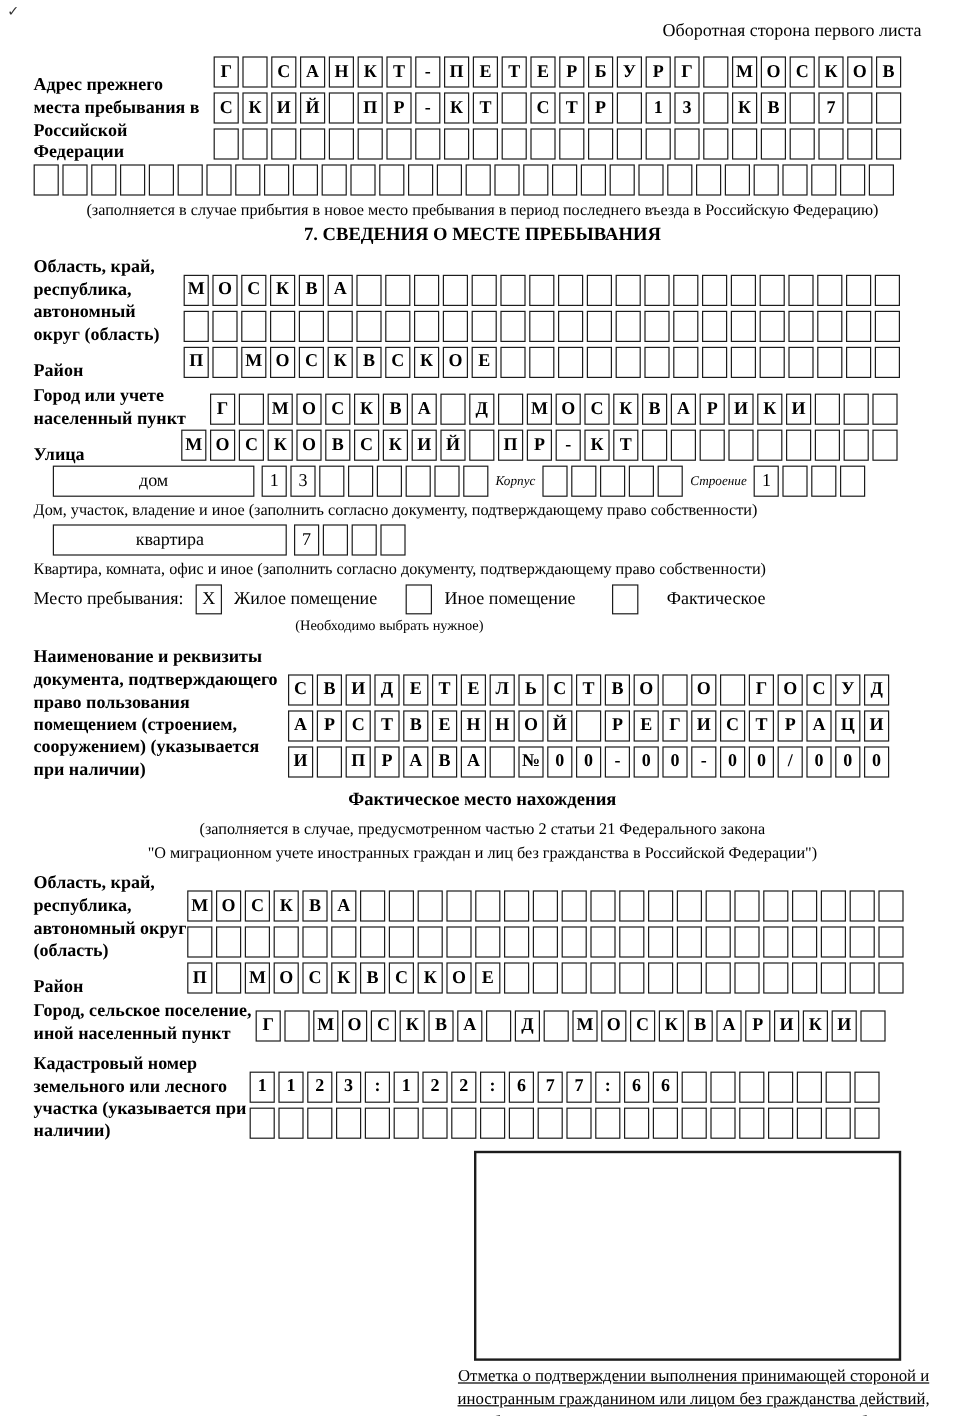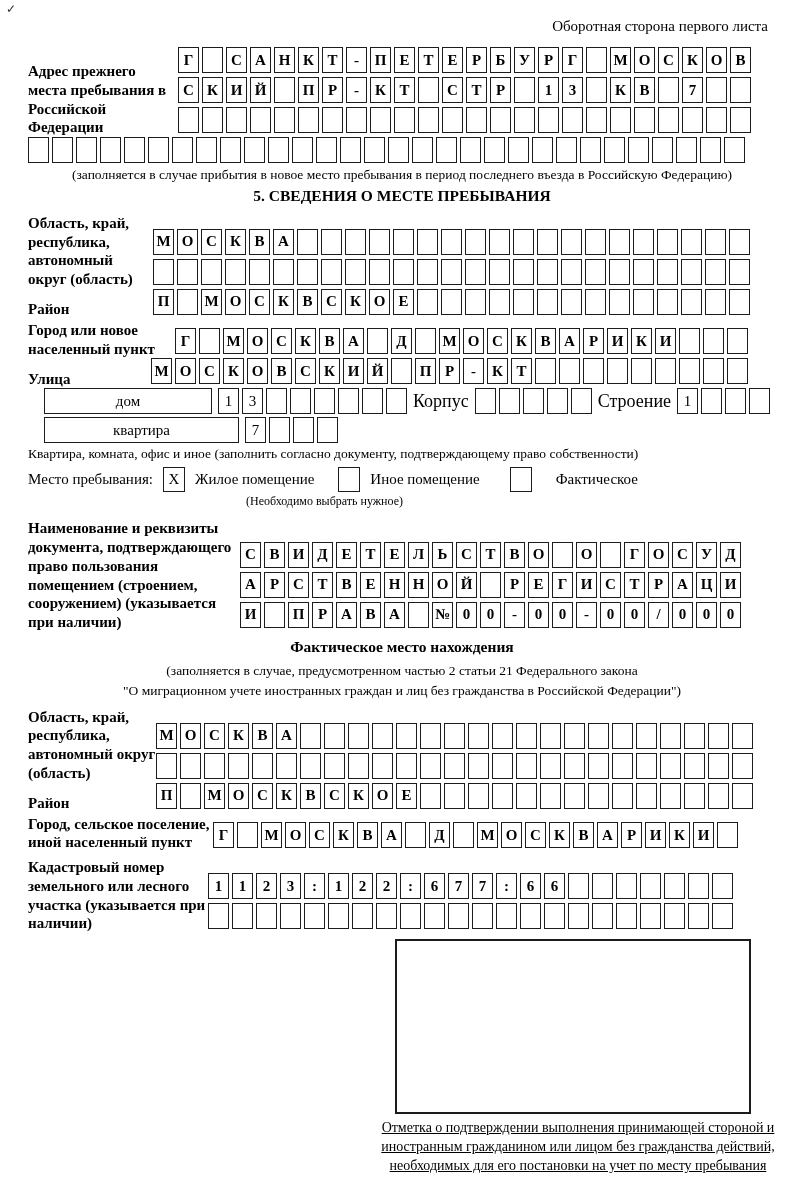--- a/index.html
+++ b/index.html
@@ -31,21 +31,21 @@
 
   .section-title { font-size: 15.5px; font-weight: bold; text-align: center; margin: 3px 0 7px 0; }
 
   .inline-row { display: flex; align-items: center; gap: 6px; margin-bottom: 3px; padding-left: 16px; }
   .namebox {
     border: 1.6px solid #1c1c1c; height: 26px; flex: none;
     display: flex; align-items: center; justify-content: center; font-size: 15px;
   }
   .box-dom { width: 168px; }
   .box-kvartira { width: 195px; }
-  .inline-label { font-size: 18px; flex: none; }
+  .inline-label { font-size: 11px; flex: none; font-style: italic; }
 
   .stay-row { display: flex; align-items: center; gap: 10px; font-size: 15px; margin: 4px 0 2px 0; }
   .checkbox {
     width: 22px; height: 25px; flex: none;
     border: 1.6px solid #1c1c1c;
     display: flex; align-items: center; justify-content: center; font-size: 15px;
   }
   .stay-note { font-size: 12px; margin: 0 0 8px 218px; }
 
   .mt4 { margin-top: 4px; } .mb6 { margin-bottom: 6px; }
@@ -178,21 +178,21 @@
       <span class="cell"></span>
       <span class="cell"></span>
       <span class="cell"></span>
       <span class="cell"></span>
       <span class="cell"></span>
       <span class="cell"></span>
       <span class="cell"></span>
     </div>
   <div class="caption center">(заполняется в случае прибытия в новое место пребывания в период последнего въезда в Российскую Федерацию)</div>
 
-  <div class="section-title">5. СВЕДЕНИЯ О МЕСТЕ ПРЕБЫВАНИЯ</div>
+  <div class="section-title">7. СВЕДЕНИЯ О МЕСТЕ ПРЕБЫВАНИЯ</div>
 
   <div class="block">
     <div class="label w125">Область, край, республика, автономный округ (область)</div>
     <div class="cellcol">
       <div class="cellrow">
           <span class="cell">М</span>
           <span class="cell">О</span>
           <span class="cell">С</span>
           <span class="cell">К</span>
           <span class="cell">В</span>
@@ -272,21 +272,21 @@
         <span class="cell"></span>
         <span class="cell"></span>
         <span class="cell"></span>
         <span class="cell"></span>
         <span class="cell"></span>
         <span class="cell"></span>
       </div>
   </div>
 
   <div class="block">
-    <div class="label w147">Город или новое населенный пункт</div>
+    <div class="label w147">Город или учете населенный пункт</div>
     <div class="cellrow">
         <span class="cell">Г</span>
         <span class="cell"></span>
         <span class="cell">М</span>
         <span class="cell">О</span>
         <span class="cell">С</span>
         <span class="cell">К</span>
         <span class="cell">В</span>
         <span class="cell">А</span>
         <span class="cell"></span>
@@ -360,20 +360,21 @@
         <span class="cell"></span>
       </div>
     <div class="inline-label">Строение</div>
     <div class="cellrow" style="margin-bottom:0">
         <span class="cell">1</span>
         <span class="cell"></span>
         <span class="cell"></span>
         <span class="cell"></span>
       </div>
   </div>
+  <div class="caption">Дом, участок, владение и иное (заполнить согласно документу, подтверждающему право собственности)</div>
 
   <div class="inline-row">
     <div class="namebox box-kvartira">квартира</div>
     <div class="cellrow" style="margin-bottom:0">
         <span class="cell">7</span>
         <span class="cell"></span>
         <span class="cell"></span>
         <span class="cell"></span>
       </div>
   </div>

